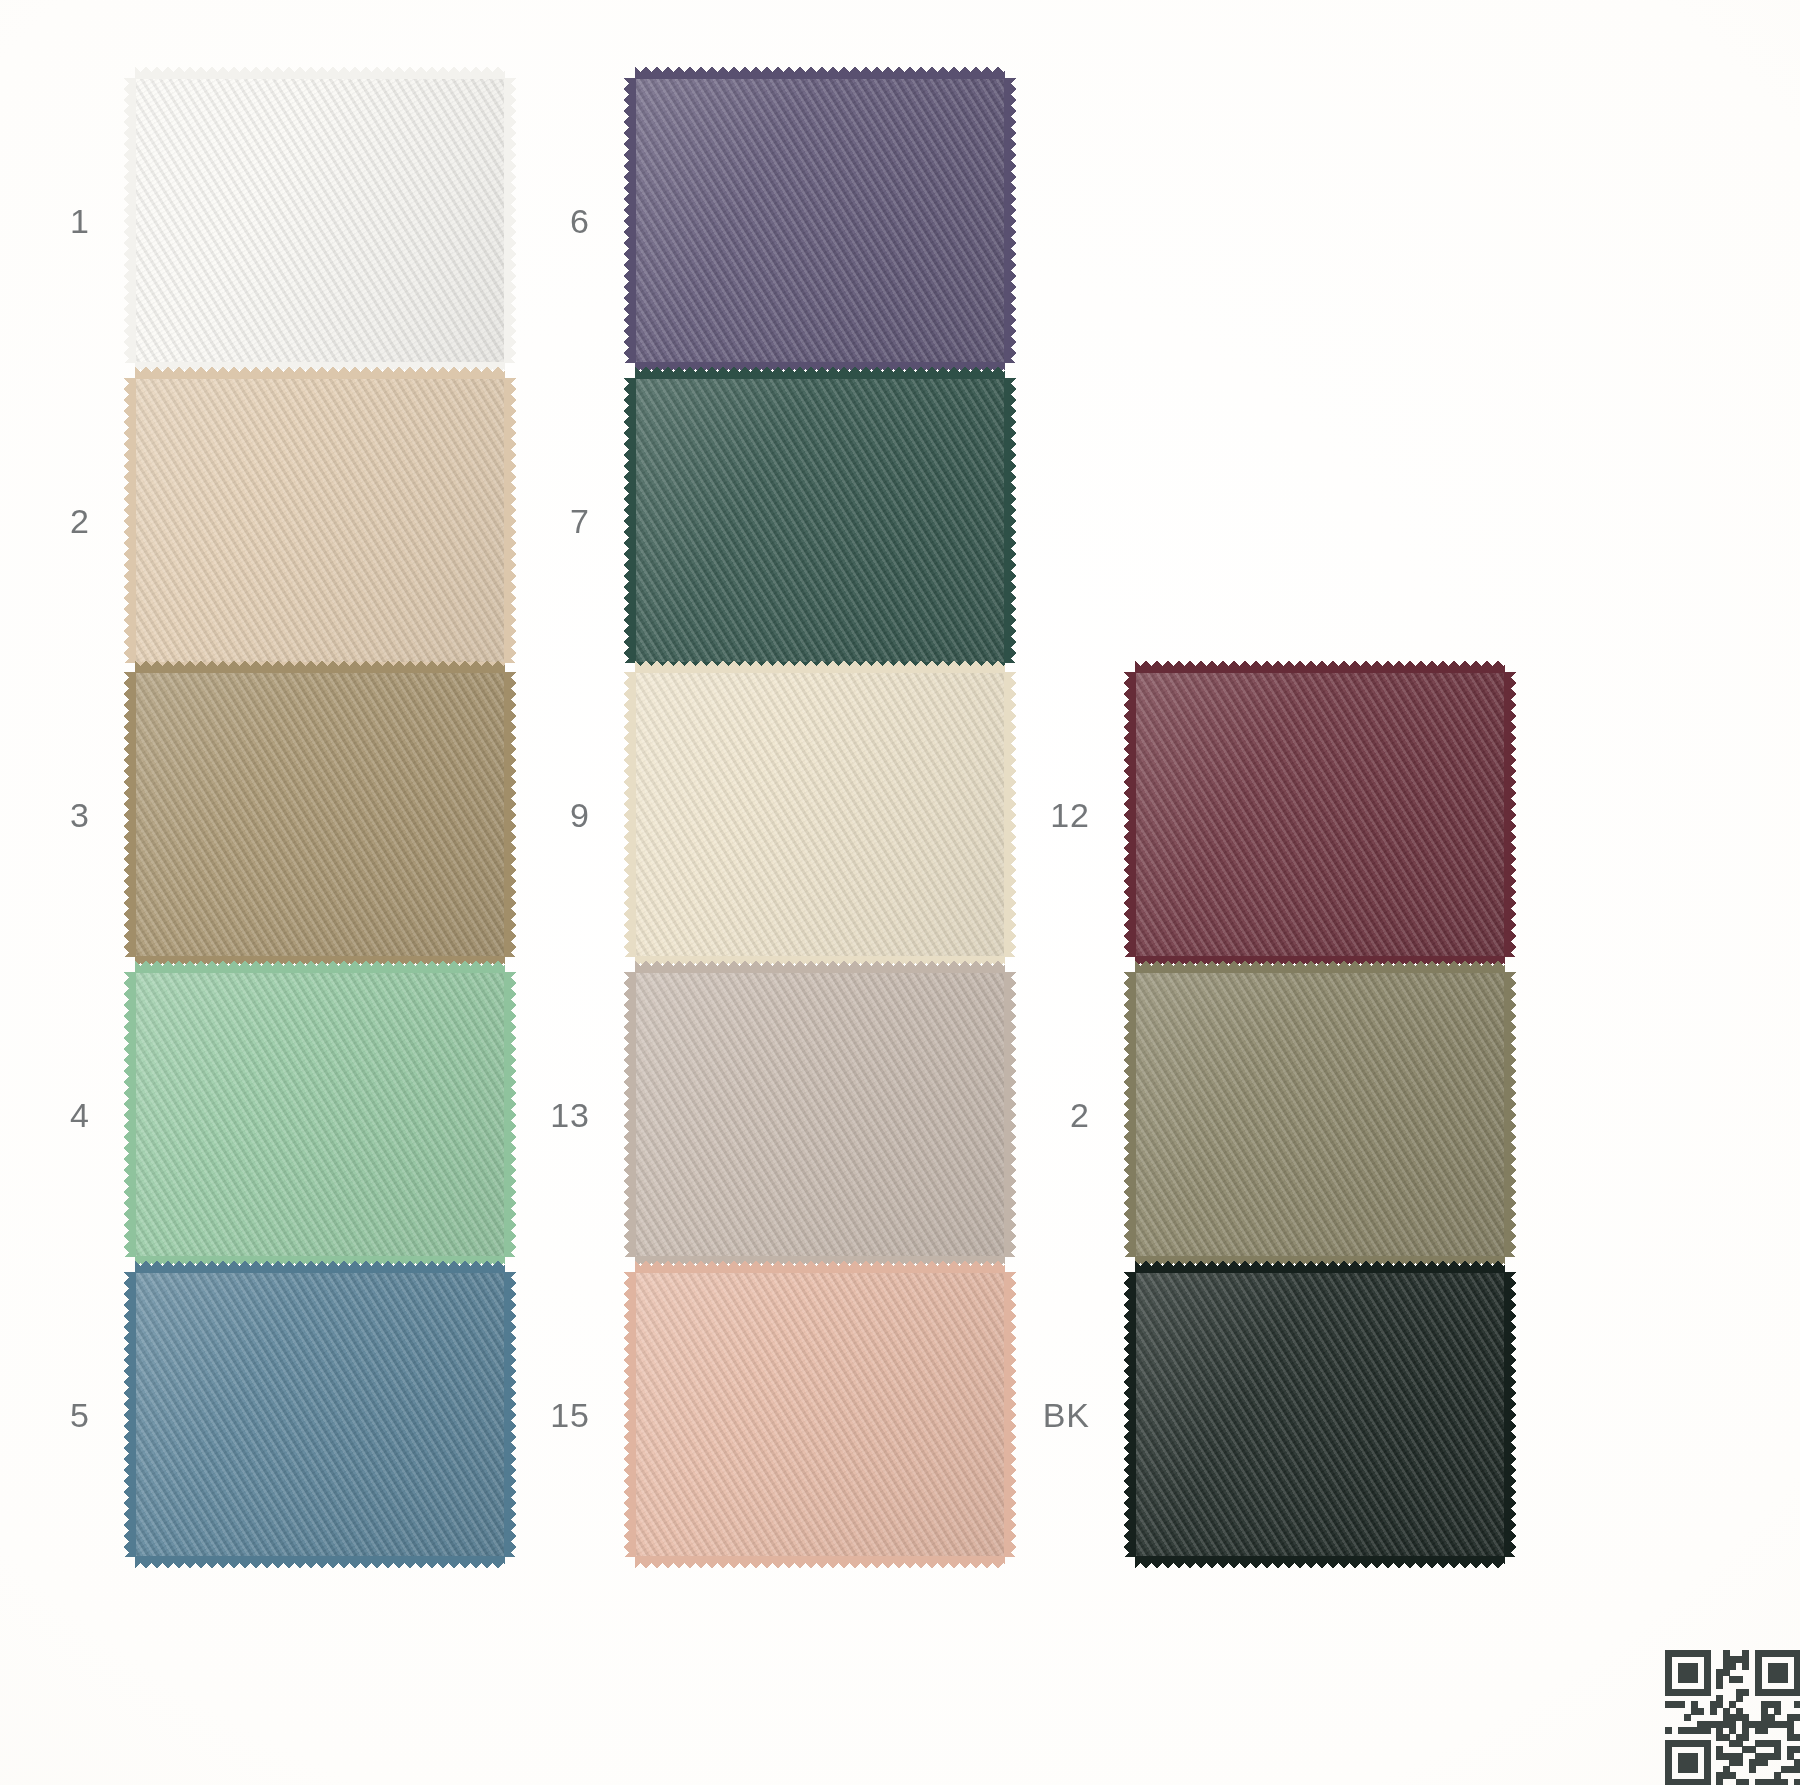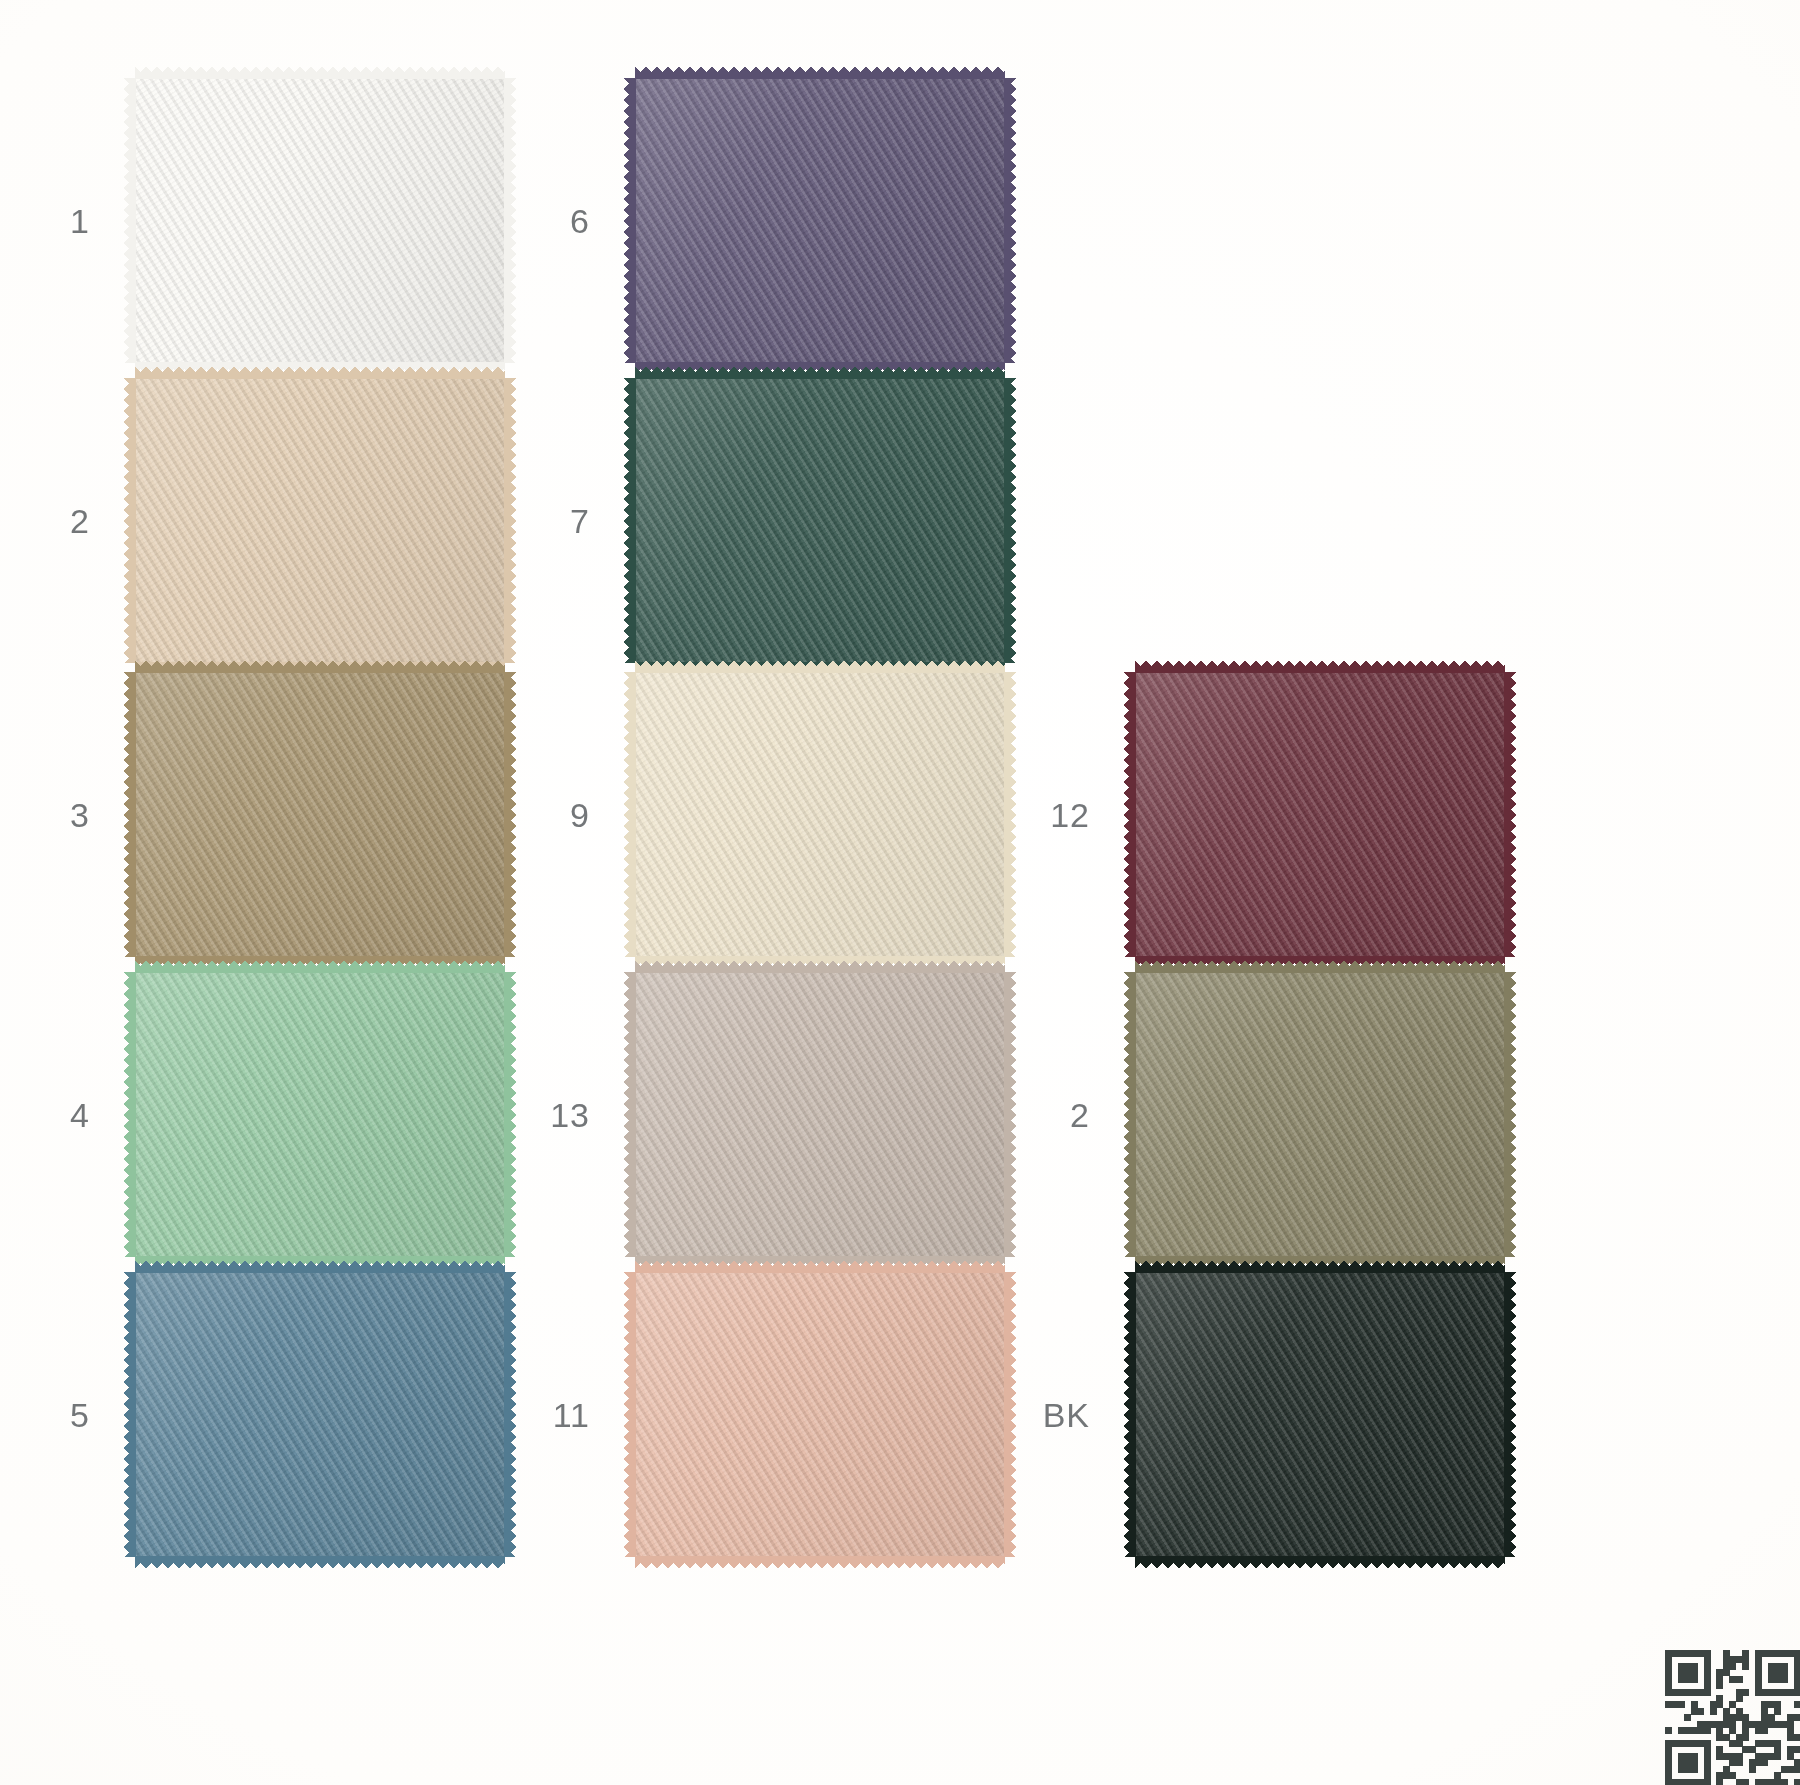--- a/index.html
+++ b/index.html
@@ -220,21 +220,21 @@
     <div class="chip" title="warm-gray-taupe" style="left: 635px; top: 972px; width: 370px; height: 285px;">
       <div class="shadow"></div>
       <div class="body" style="background: rgb(201, 188, 177);"></div>
       <div class="weave"></div>
       <div class="sheen"></div>
       <div class="zig top" style="background: linear-gradient(135deg, transparent 50%, rgb(193, 180, 169) 50%) 0px 0px / 11px 14px repeat-x, linear-gradient(45deg, rgb(193, 180, 169) 50%, transparent 50%) 11px 0px / 11px 14px repeat-x;"></div>
       <div class="zig bot" style="background: linear-gradient(45deg, transparent 50%, rgb(193, 180, 169) 50%) 0px 0px / 11px 14px repeat-x, linear-gradient(135deg, rgb(193, 180, 169) 50%, transparent 50%) 11px 0px / 11px 14px repeat-x;"></div>
       <div class="zigv left" style="background: linear-gradient(45deg, transparent 50%, rgb(193, 180, 169) 50%) 0px 0px / 14px 11px repeat-y, linear-gradient(-45deg, rgb(193, 180, 169) 50%, transparent 50%) 0px 11px / 14px 11px repeat-y;"></div>
       <div class="zigv right" style="background: linear-gradient(-45deg, transparent 50%, rgb(193, 180, 169) 50%) 0px 0px / 14px 11px repeat-y, linear-gradient(45deg, rgb(193, 180, 169) 50%, transparent 50%) 0px 11px / 14px 11px repeat-y;"></div>
     </div>
-    <div class="swatch-label" style="left: 500px; width: 90px; top: 1414.5px;">11</div>
+    <div class="swatch-label" style="left: 500px; width: 90px; top: 1414.5px;">15</div>
     <div class="chip" title="blush-peach" style="left: 635px; top: 1272px; width: 370px; height: 285px;">
       <div class="shadow"></div>
       <div class="body" style="background: rgb(232, 188, 168);"></div>
       <div class="weave"></div>
       <div class="sheen"></div>
       <div class="zig top" style="background: linear-gradient(135deg, transparent 50%, rgb(224, 180, 160) 50%) 0px 0px / 11px 14px repeat-x, linear-gradient(45deg, rgb(224, 180, 160) 50%, transparent 50%) 11px 0px / 11px 14px repeat-x;"></div>
       <div class="zig bot" style="background: linear-gradient(45deg, transparent 50%, rgb(224, 180, 160) 50%) 0px 0px / 11px 14px repeat-x, linear-gradient(135deg, rgb(224, 180, 160) 50%, transparent 50%) 11px 0px / 11px 14px repeat-x;"></div>
       <div class="zigv left" style="background: linear-gradient(45deg, transparent 50%, rgb(224, 180, 160) 50%) 0px 0px / 14px 11px repeat-y, linear-gradient(-45deg, rgb(224, 180, 160) 50%, transparent 50%) 0px 11px / 14px 11px repeat-y;"></div>
       <div class="zigv right" style="background: linear-gradient(-45deg, transparent 50%, rgb(224, 180, 160) 50%) 0px 0px / 14px 11px repeat-y, linear-gradient(45deg, rgb(224, 180, 160) 50%, transparent 50%) 0px 11px / 14px 11px repeat-y;"></div>
     </div>

